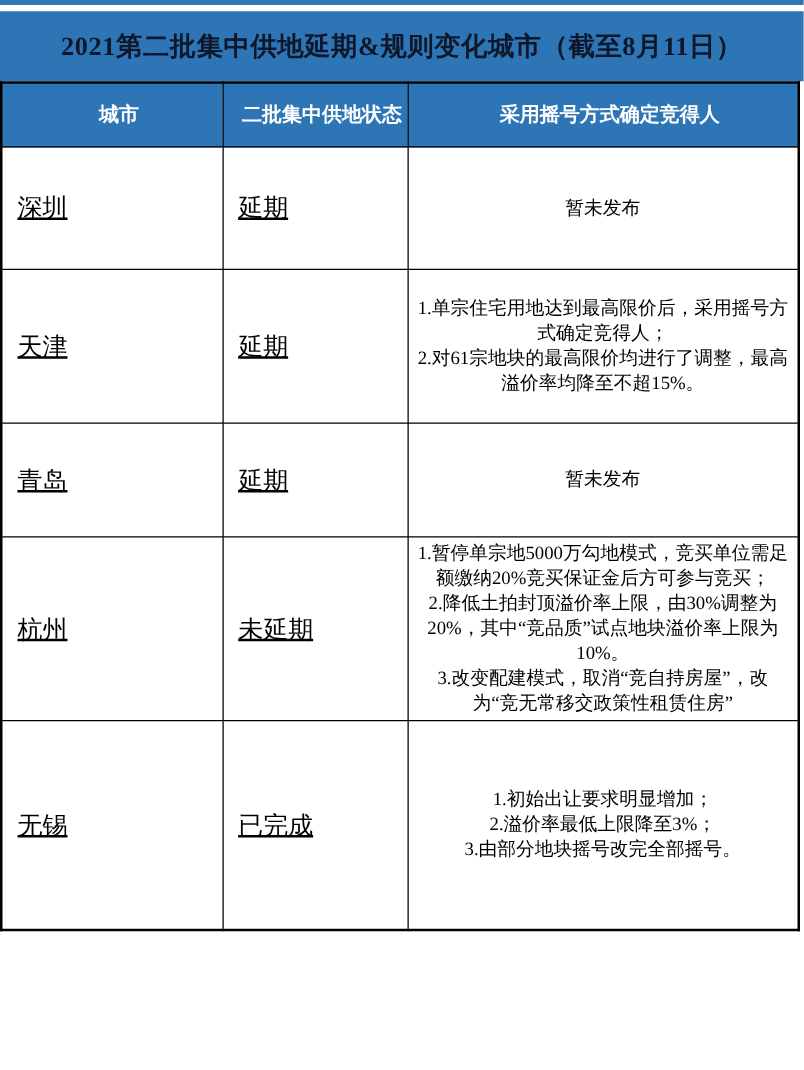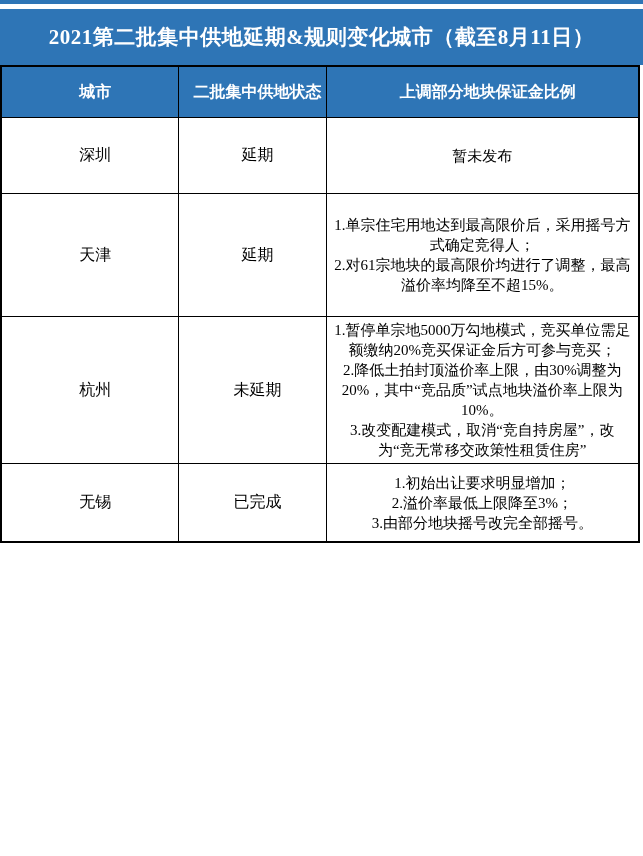--- a/index.html
+++ b/index.html
@@ -10,43 +10,43 @@
   body{
     width:643px;height:856px;background:#ffffff;
     font-family:"Liberation Serif","DejaVu Serif",serif;
     color:#000;
   }
   .top-strip{height:4px;background:var(--blue);}
   .top-gap{height:5px;background:#ffffff;}
   .title-bar{
     height:56px;background:var(--blue);
     display:flex;align-items:center;justify-content:center;
-    color:#ffffff;font-size:21px;font-weight:bold;letter-spacing:0.5px;
+    color:#0f172a;font-size:21px;font-weight:bold;letter-spacing:0.5px;
   }
   table.land-table{
     width:640px;table-layout:fixed;border-collapse:collapse;
     border:2px solid var(--border);
   }
   .land-table th,.land-table td{
     border:1px solid var(--border);
     vertical-align:middle;
     padding-left:12px;
   }
   .land-table thead th{
     background:var(--blue);color:#fff;
     font-size:16px;font-weight:bold;height:48px;text-align:center;
   }
   .land-table col.c1{width:177px;}
   .land-table col.c2{width:148px;}
   .land-table td{font-size:15px;}
-  .land-table td.city,.land-table td.status{text-align:center;font-size:16px;}
+  .land-table td.city,.land-table td.status{font-size:20px;text-decoration:underline;}
   .land-table td.details{
     text-align:center;padding:3px 6px;line-height:20px;white-space:pre-line;
   }
-  .land-table td.details.center{text-align:center;padding:1px 0;}
+  .land-table td.details.center{text-align:center;padding:12px 0;}
   
   .land-table tbody tr:nth-child(1) td{height:73px;}
   .land-table tbody tr:nth-child(2) td{height:116px;}
   .land-table tbody tr:nth-child(3) td{height:66px;}
   .land-table tbody tr:nth-child(4) td{height:71px;}
   .land-table tbody tr:nth-child(5) td{height:160px;margin-left:36px;}
   .land-table tbody tr:nth-child(6) td{height:78px;}
   .land-table tbody tr:nth-child(7) td{height:155px;}
 </style>
 </head>
@@ -62,34 +62,39 @@
 <table class="land-table">
   <colgroup>
     <col class="c1">
       <col class="c2">
       <col class="c3">
   </colgroup>
   <thead>
     <tr>
       <th>城市</th>
       <th>二批集中供地状态</th>
-      <th>上调部分地块保证金比例</th>
+      <th>采用摇号方式确定竞得人</th>
     </tr>
   </thead>
   <tbody>
       <tr>
         <td class="city">深圳</td>
         <td class="status">延期</td>
         <td class="details center">暂未发布</td>
       </tr>
       <tr>
         <td class="city">天津</td>
         <td class="status">延期</td>
         <td class="details">1.单宗住宅用地达到最高限价后，采用摇号方式确定竞得人；
 2.对61宗地块的最高限价均进行了调整，最高溢价率均降至不超15%。</td>
+      </tr>
+      <tr>
+        <td class="city">青岛</td>
+        <td class="status">延期</td>
+        <td class="details center">暂未发布</td>
       </tr>
       <tr>
         <td class="city">杭州</td>
         <td class="status">未延期</td>
         <td class="details">1.暂停单宗地5000万勾地模式，竞买单位需足额缴纳20%竞买保证金后方可参与竞买；
 2.降低土拍封顶溢价率上限，由30%调整为20%，其中“竞品质”试点地块溢价率上限为10%。
 3.改变配建模式，取消“竞自持房屋”，改为“竞无常移交政策性租赁住房”</td>
       </tr>
       <tr>
         <td class="city">无锡</td>

